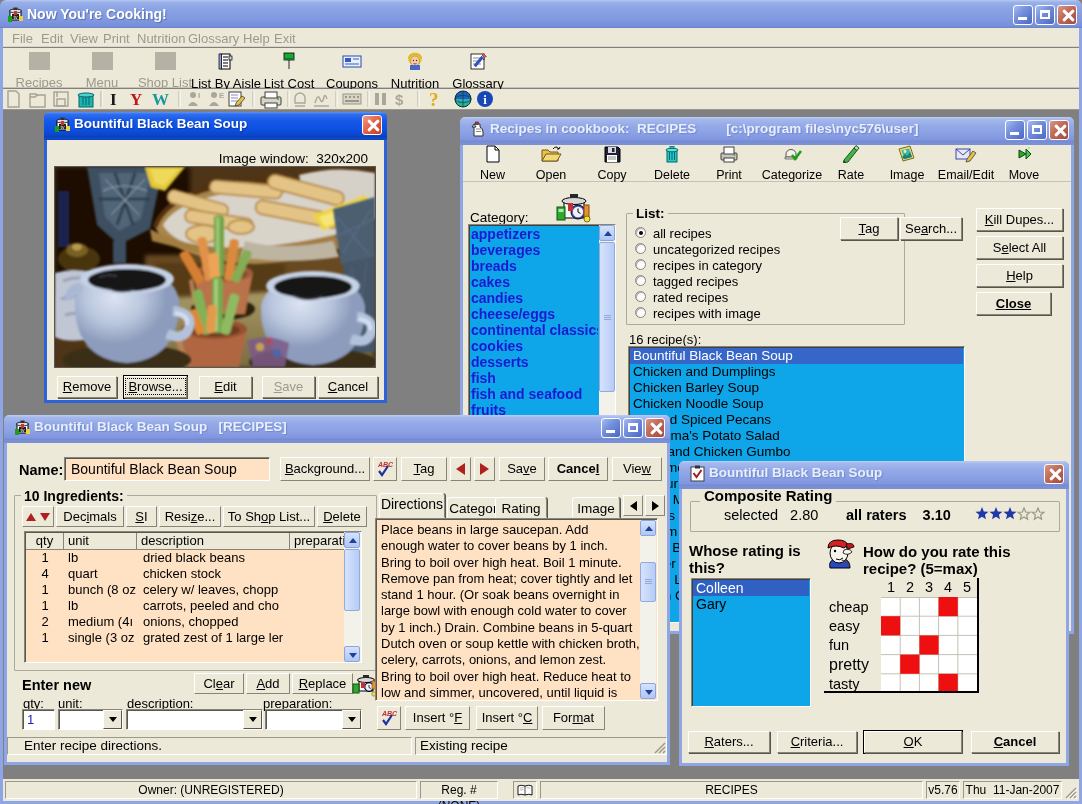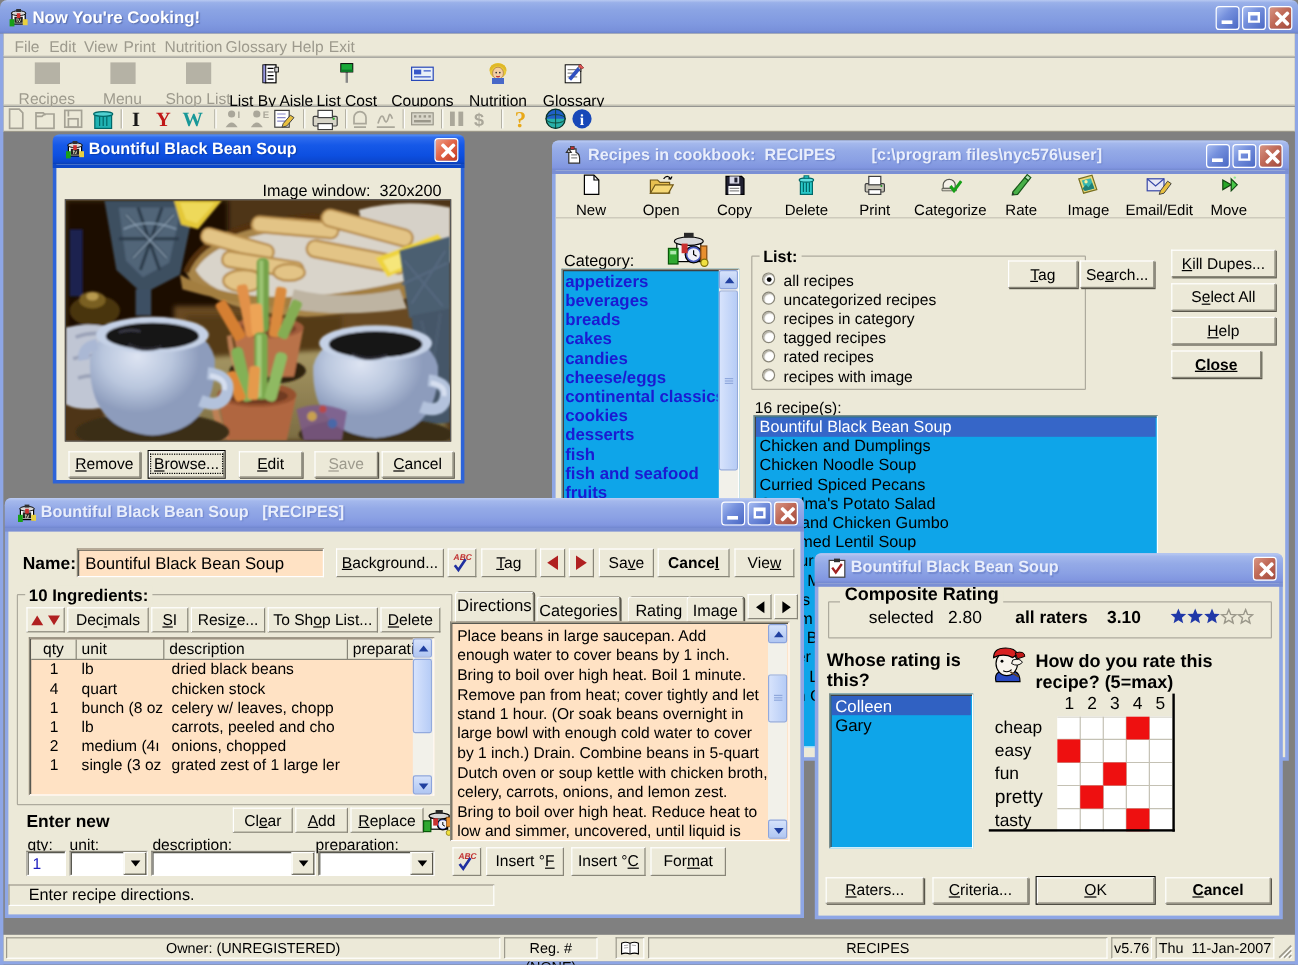--- a/index.html
+++ b/index.html
@@ -412,20 +412,21 @@
       <div class="txt" style="left:190px;top:148px;">rated recipes</div>
     <div class="radio" style="left:172px;top:165px;"></div>
       <div class="txt" style="left:190px;top:164px;">recipes with image</div>
     <div class="btn" style="left:377px;top:75px;width:58px;height:23px;line-height:21px;"><u>T</u>ag</div>
     <div class="btn" style="left:437px;top:75px;width:62px;height:23px;line-height:21px;">Se<u>a</u>rch...</div>
     <div class="txt" style="left:166px;top:190px;">16 recipe(s):</div>
     <div class="lb" style="left:165px;top:204px;width:337px;height:277px;font-size:13.5px;line-height:16px;">
       <div class="abs" style="left:1px;top:1px;right:1px;">
         <div class="sel" style="padding-left:3px;">Bountiful Black Bean Soup</div>
         <div style="padding-left:3px;">Chicken and Dumplings</div>
+        <div style="padding-left:3px;">Chicken Barley Soup</div>
         <div style="padding-left:3px;">Chicken Noodle Soup</div>
         <div style="padding-left:3px;">Curried Spiced Pecans</div>
         <div style="padding-left:3px;">Grandma's Potato Salad</div>
         <div style="padding-left:3px;">Duck and Chicken Gumbo</div>
         <div style="padding-left:3px;">Herb med Lentil Soup</div>
         <div style="padding-left:3px;">Herb ur Vegetable Soup</div>
         <div style="padding-left:3px;">Mini n Meatball Soup</div>
         <div style="padding-left:3px;">Span s Bean Soup</div>
         <div style="padding-left:3px;">Herb m Tomato Soup</div>
         <div style="padding-left:3px;">Tus ki Bean Soup</div>
@@ -711,21 +712,21 @@
     <div class="txt" style="left:16px;top:256px;">qty:</div>
     <div class="txt" style="left:51px;top:256px;">unit:</div>
     <div class="txt" style="left:120px;top:256px;">description:</div>
     <div class="txt" style="left:256px;top:256px;">preparation:</div>
     <div class="abs" style="left:15px;top:269px;width:33px;height:21px;background:#fff;border:1px solid;border-color:#888578 #fff #fff #888578;box-shadow:inset 1px 1px 0 #585850;font-size:13px;line-height:19px;padding-left:4px;color:#2020c0;">1</div>
     <div class="combo" style="left:51px;top:269px;width:65px;"></div>
     <div class="combo" style="left:119px;top:269px;width:137px;"></div>
     <div class="combo" style="left:258px;top:269px;width:97px;"></div>
     <div class="tab on" style="left:372px;top:53px;width:66px;">Directions</div>
     <div class="tab" style="left:440px;top:57px;width:70px;">Categories</div>
-    <div class="tab" style="left:516px;top:57px;width:52px;">Rating</div>
+    <div class="tab" style="left:488px;top:57px;width:52px;">Rating</div>
     <div class="tab" style="left:565px;top:57px;width:48px;">Image</div>
     <div class="fbtn" style="left:616px;top:55px;width:20px;height:21px;">
         <div style="width:0;height:0;border-top:5px solid transparent;border-bottom:5px solid transparent;border-right:7px solid #000;margin:5px auto 0;"></div>
       </div>
     <div class="fbtn" style="left:638px;top:55px;width:20px;height:21px;">
         <div style="width:0;height:0;border-top:5px solid transparent;border-bottom:5px solid transparent;border-left:7px solid #000;margin:5px auto 0;"></div>
       </div>
     <div class="abs peach" style="left:368px;top:78px;width:283px;height:183px;border:1px solid;border-color:#888578 #fff #fff #888578;box-shadow:inset 1px 1px 0 #585850;">
       <div class="abs" style="left:5px;top:3px;width:260px;font-size:13px;line-height:16.3px;color:#000;white-space:nowrap;overflow:hidden;">Place beans in large saucepan. Add<br>enough water to cover beans by 1 inch.<br>Bring to boil over high heat. Boil 1 minute.<br>Remove pan from heat; cover tightly and let<br>stand 1 hour. (Or soak beans overnight in<br>large bowl with enough cold water to cover<br>by 1 inch.) Drain. Combine beans in 5-quart<br>Dutch oven or soup kettle with chicken broth,<br>celery, carrots, onions, and lemon zest.<br>Bring to boil over high heat. Reduce heat to<br>low and simmer, uncovered, until liquid is</div>
       <div class="sbar" style="right:1px;top:1px;width:16px;height:179px;">
@@ -741,20 +742,27 @@
       </div>
     </div>
     <div class="fbtn" style="left:370px;top:266px;width:24px;height:24px;"><svg width="20" height="20" viewBox="0 0 20 20">
           <text x="3" y="9" font-size="7" font-weight="bold" fill="#c03030" font-style="italic">ABC</text>
           <path d="M4 13 l3 4 6 -9" stroke="#2030a0" stroke-width="2.2" fill="none"></path>
         </svg></div>
     <div class="fbtn" style="left:398px;top:266px;width:65px;height:24px;line-height:22px;">Insert °<u>F</u></div>
     <div class="fbtn" style="left:469px;top:266px;width:62px;height:24px;line-height:22px;">Insert °<u>C</u></div>
     <div class="fbtn" style="left:535px;top:266px;width:63px;height:24px;line-height:22px;">For<u>m</u>at</div>
     <div class="abs" style="left:0px;top:297px;width:405px;height:18px;border:1px solid;border-color:#9c998c #fff #fff #9c998c;font-size:13.5px;line-height:16px;padding-left:16px;">Enter recipe directions.</div>
+    <div class="abs" style="left:408px;top:297px;width:252px;height:18px;border:1px solid;border-color:#9c998c #fff #fff #9c998c;font-size:13.5px;line-height:16px;padding-left:4px;">Existing recipe<svg style="position:absolute;right:0;bottom:0" width="13" height="13" viewBox="0 0 13 13">
+          <g stroke="#9c998c" stroke-width="1.4">
+            <line x1="12" y1="2" x2="2" y2="12"></line>
+            <line x1="12" y1="6" x2="6" y2="12"></line>
+            <line x1="12" y1="10" x2="10" y2="12"></line>
+          </g>
+        </svg></div>
   </div>
 </div>
 <div id="winRating" class="win" style="left:679px;top:461px;width:390px;height:305px;background:#8ea6e5;">
   <div class="wtb inact">
     <svg class="wicon" width="17" height="17" viewBox="0 0 17 17">
         <rect x="2" y="2" width="13" height="14" fill="#fff" stroke="#404040"></rect>
         <rect x="6" y="0.5" width="5" height="3" fill="#303030"></rect>
         <path d="M4.5 8 l3 4 5 -7" stroke="#a02020" stroke-width="2" fill="none"></path>
       </svg>
     <div class="wtxt">Bountiful Black Bean Soup</div>

